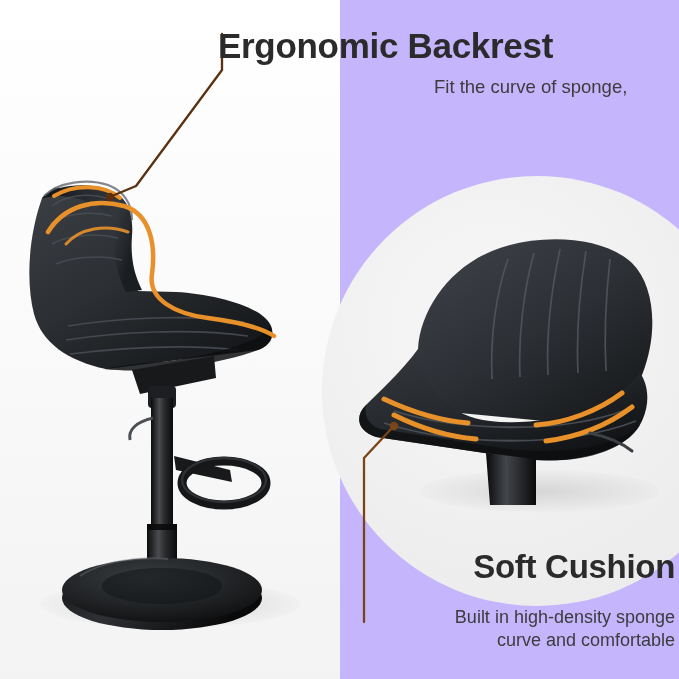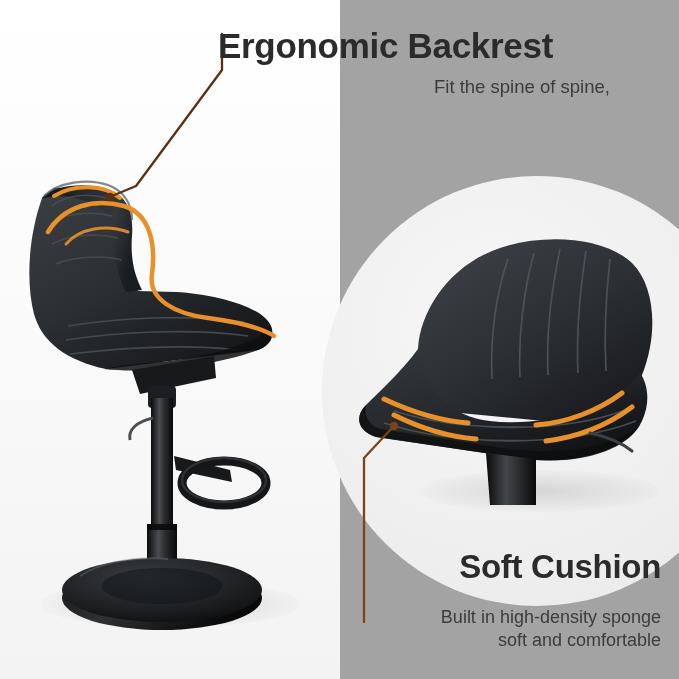--- a/index.html
+++ b/index.html
@@ -10,21 +10,21 @@
     width: 679px;
     height: 679px;
     background: #ffffff;
     font-family: "Liberation Sans", sans-serif;
     overflow: hidden;
   }
   .canvas {
     position: relative;
     width: 679px;
     height: 679px;
-    background: #a3a3a3;
+    background: #c4b5fd;
     overflow: hidden;
   }
 
   
   .bg-left {
     position: absolute;
     left: 0; top: 0;
     width: 340px; height: 679px;
     background: linear-gradient(180deg, #ffffff 0%, #fbfbfb 40%, #f3f3f3 100%);
   }
@@ -81,21 +81,21 @@
   }
   #callout-backrest .callout-sub {
     font-size: 18.5px;
     margin-top: 9px;
     padding-left: 216px;
     text-align: right;
     white-space: nowrap;
   }
 
   #callout-cushion {
-    left: 371px;
+    left: 385px;
     top: 548px;
     width: 290px;
     text-align: right;
   }
   #callout-cushion .callout-title {
     font-size: 33px;
   }
   #callout-cushion .callout-sub {
     font-size: 18px;
     margin-top: 20px;
@@ -270,25 +270,25 @@
     <path d="M222,34 L222,70 L136,186 L112,196" fill="none" stroke="#5a3010" stroke-width="2.3" stroke-linecap="round" stroke-linejoin="round"></path>
     <circle cx="110" cy="197" r="4.2" fill="#5a3010"></circle>
 
     <path d="M364,622 L364,458 L392,428" fill="none" stroke="#7a4416" stroke-width="2.3" stroke-linecap="round" stroke-linejoin="round"></path>
     <circle cx="394" cy="426" r="4.2" fill="#7a4416"></circle>
   </svg>
 
   <div class="callout" id="callout-backrest">
     <div class="callout-title">Ergonomic Backrest</div>
     <div class="callout-sub">
-      <div>Fit the spine of spine,</div>
+      <div>Fit the curve of sponge,</div>
     </div>
   </div>
 
   <div class="callout" id="callout-cushion">
     <div class="callout-title">Soft Cushion</div>
     <div class="callout-sub">
       <div>Built in high-density sponge</div>
-      <div>soft and comfortable</div>
+      <div>curve and comfortable</div>
     </div>
   </div>
 
 </div>
 
 </body></html>

